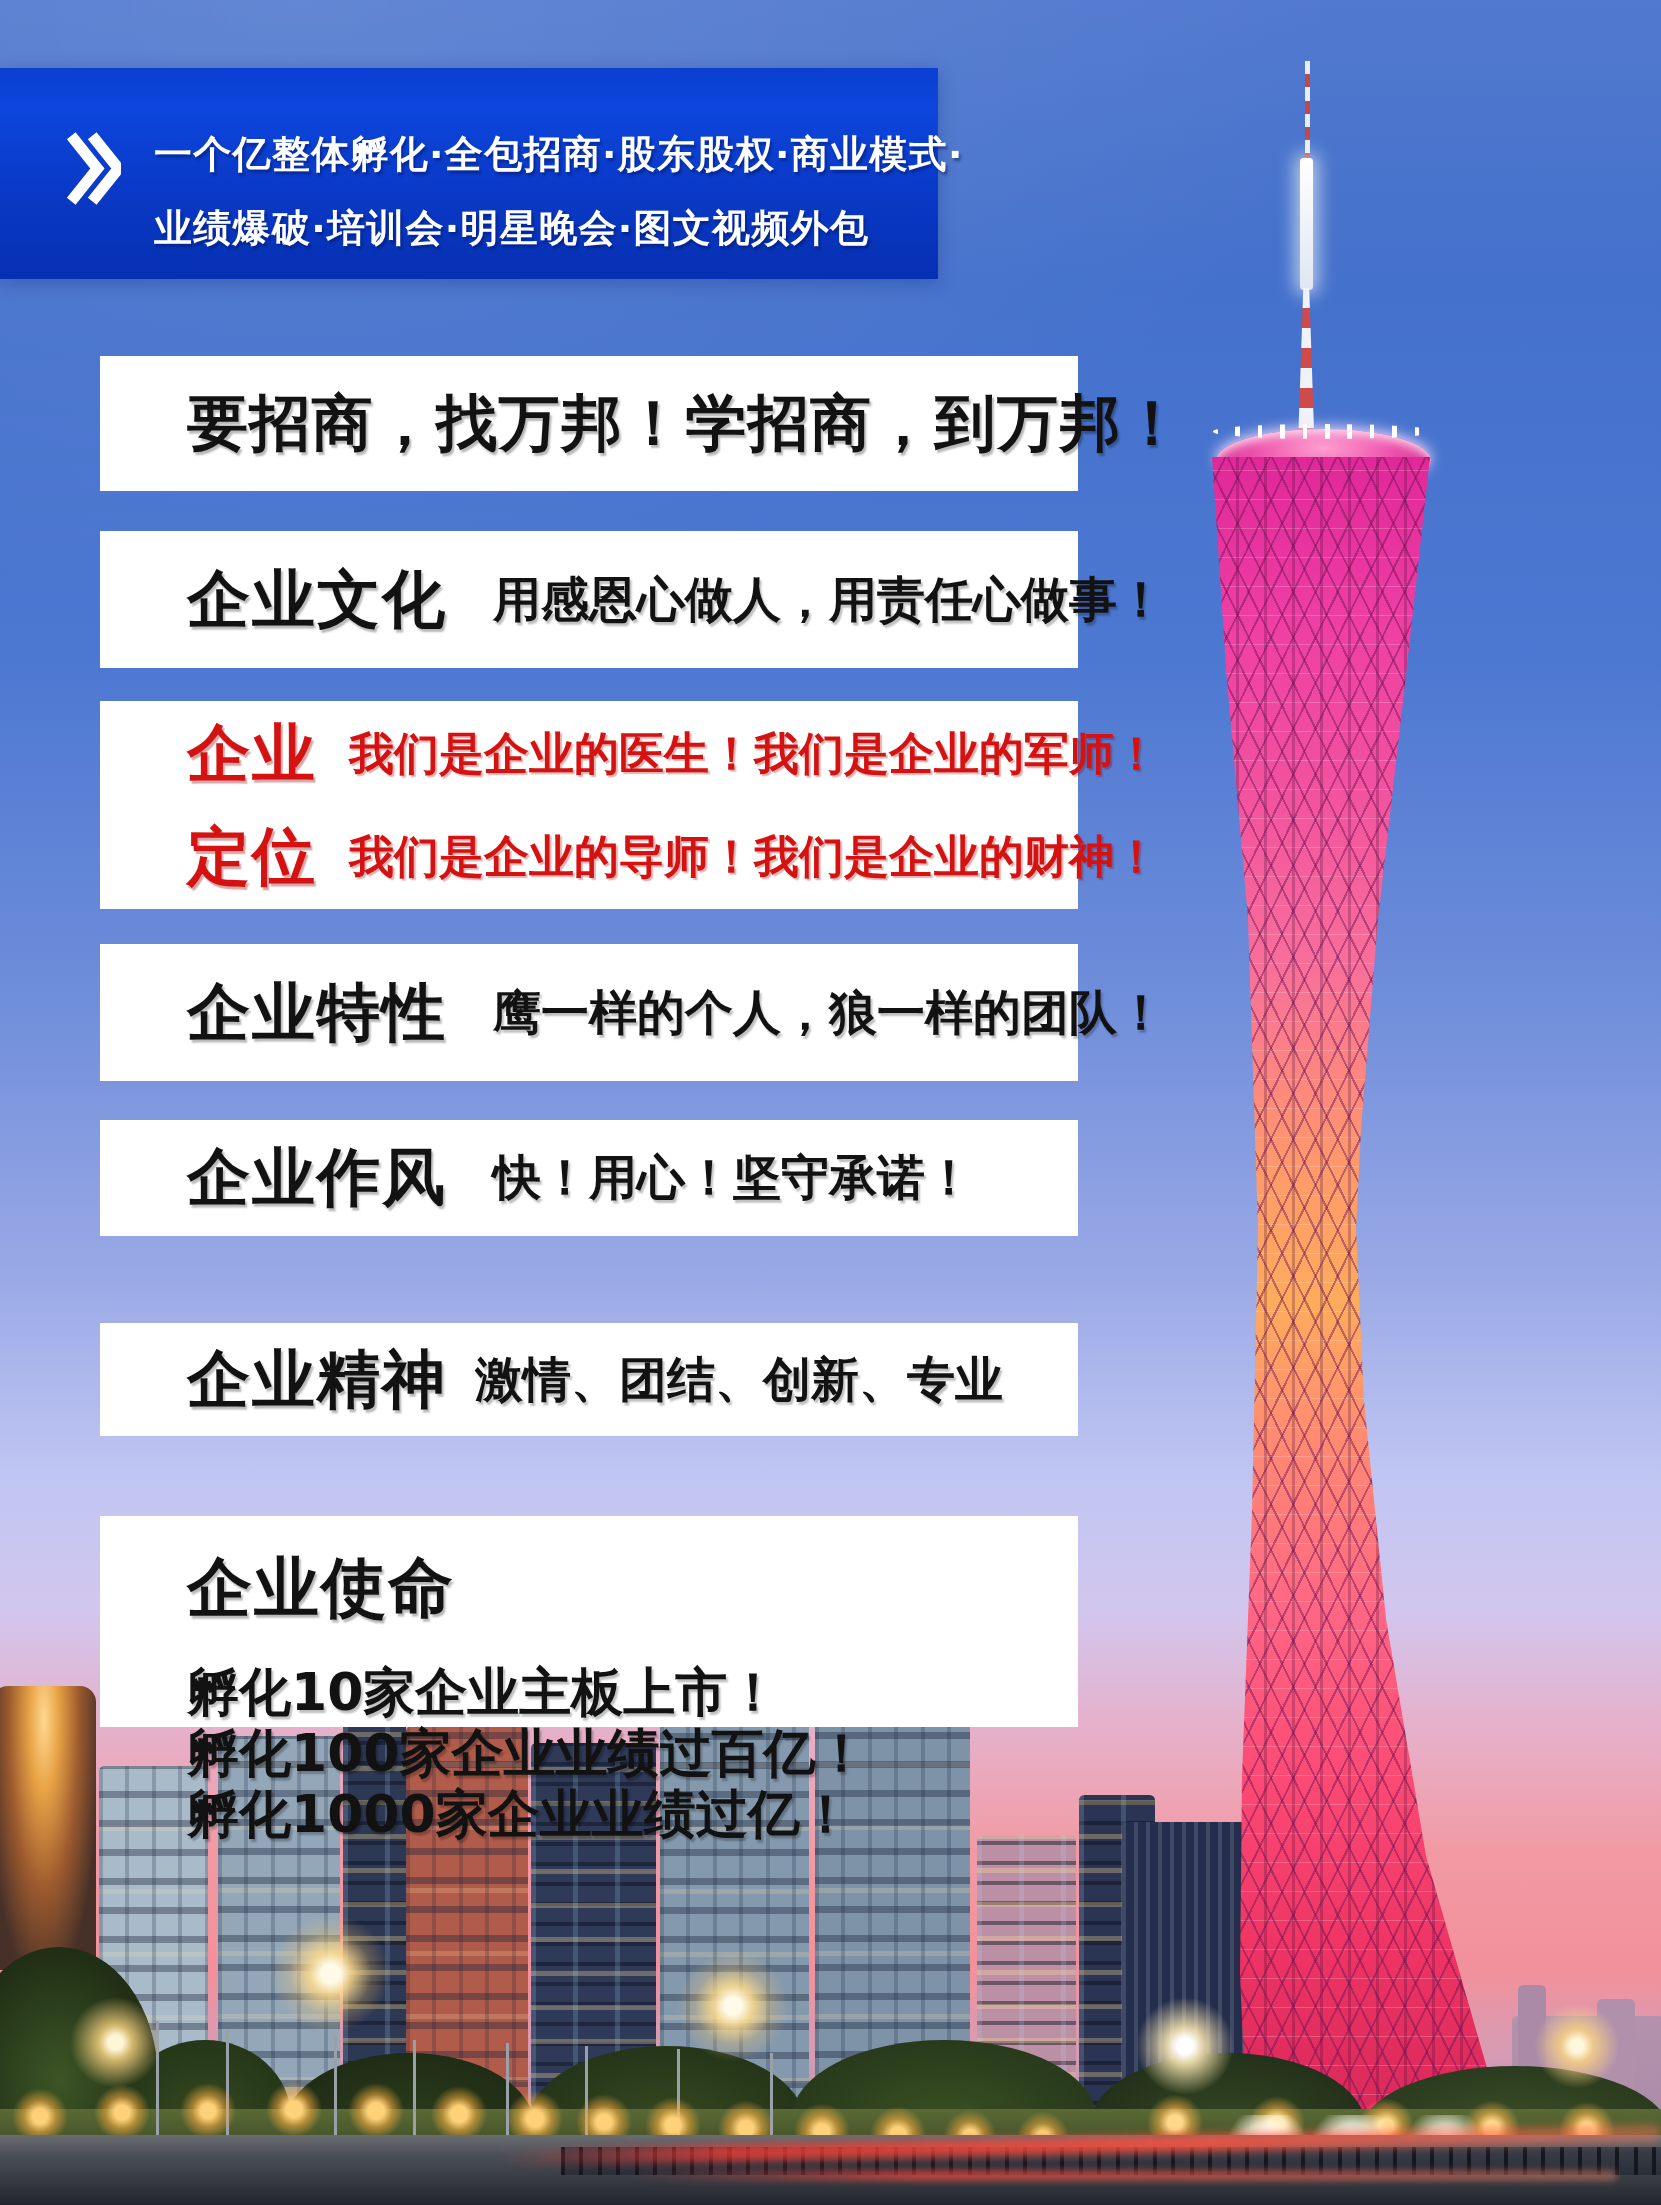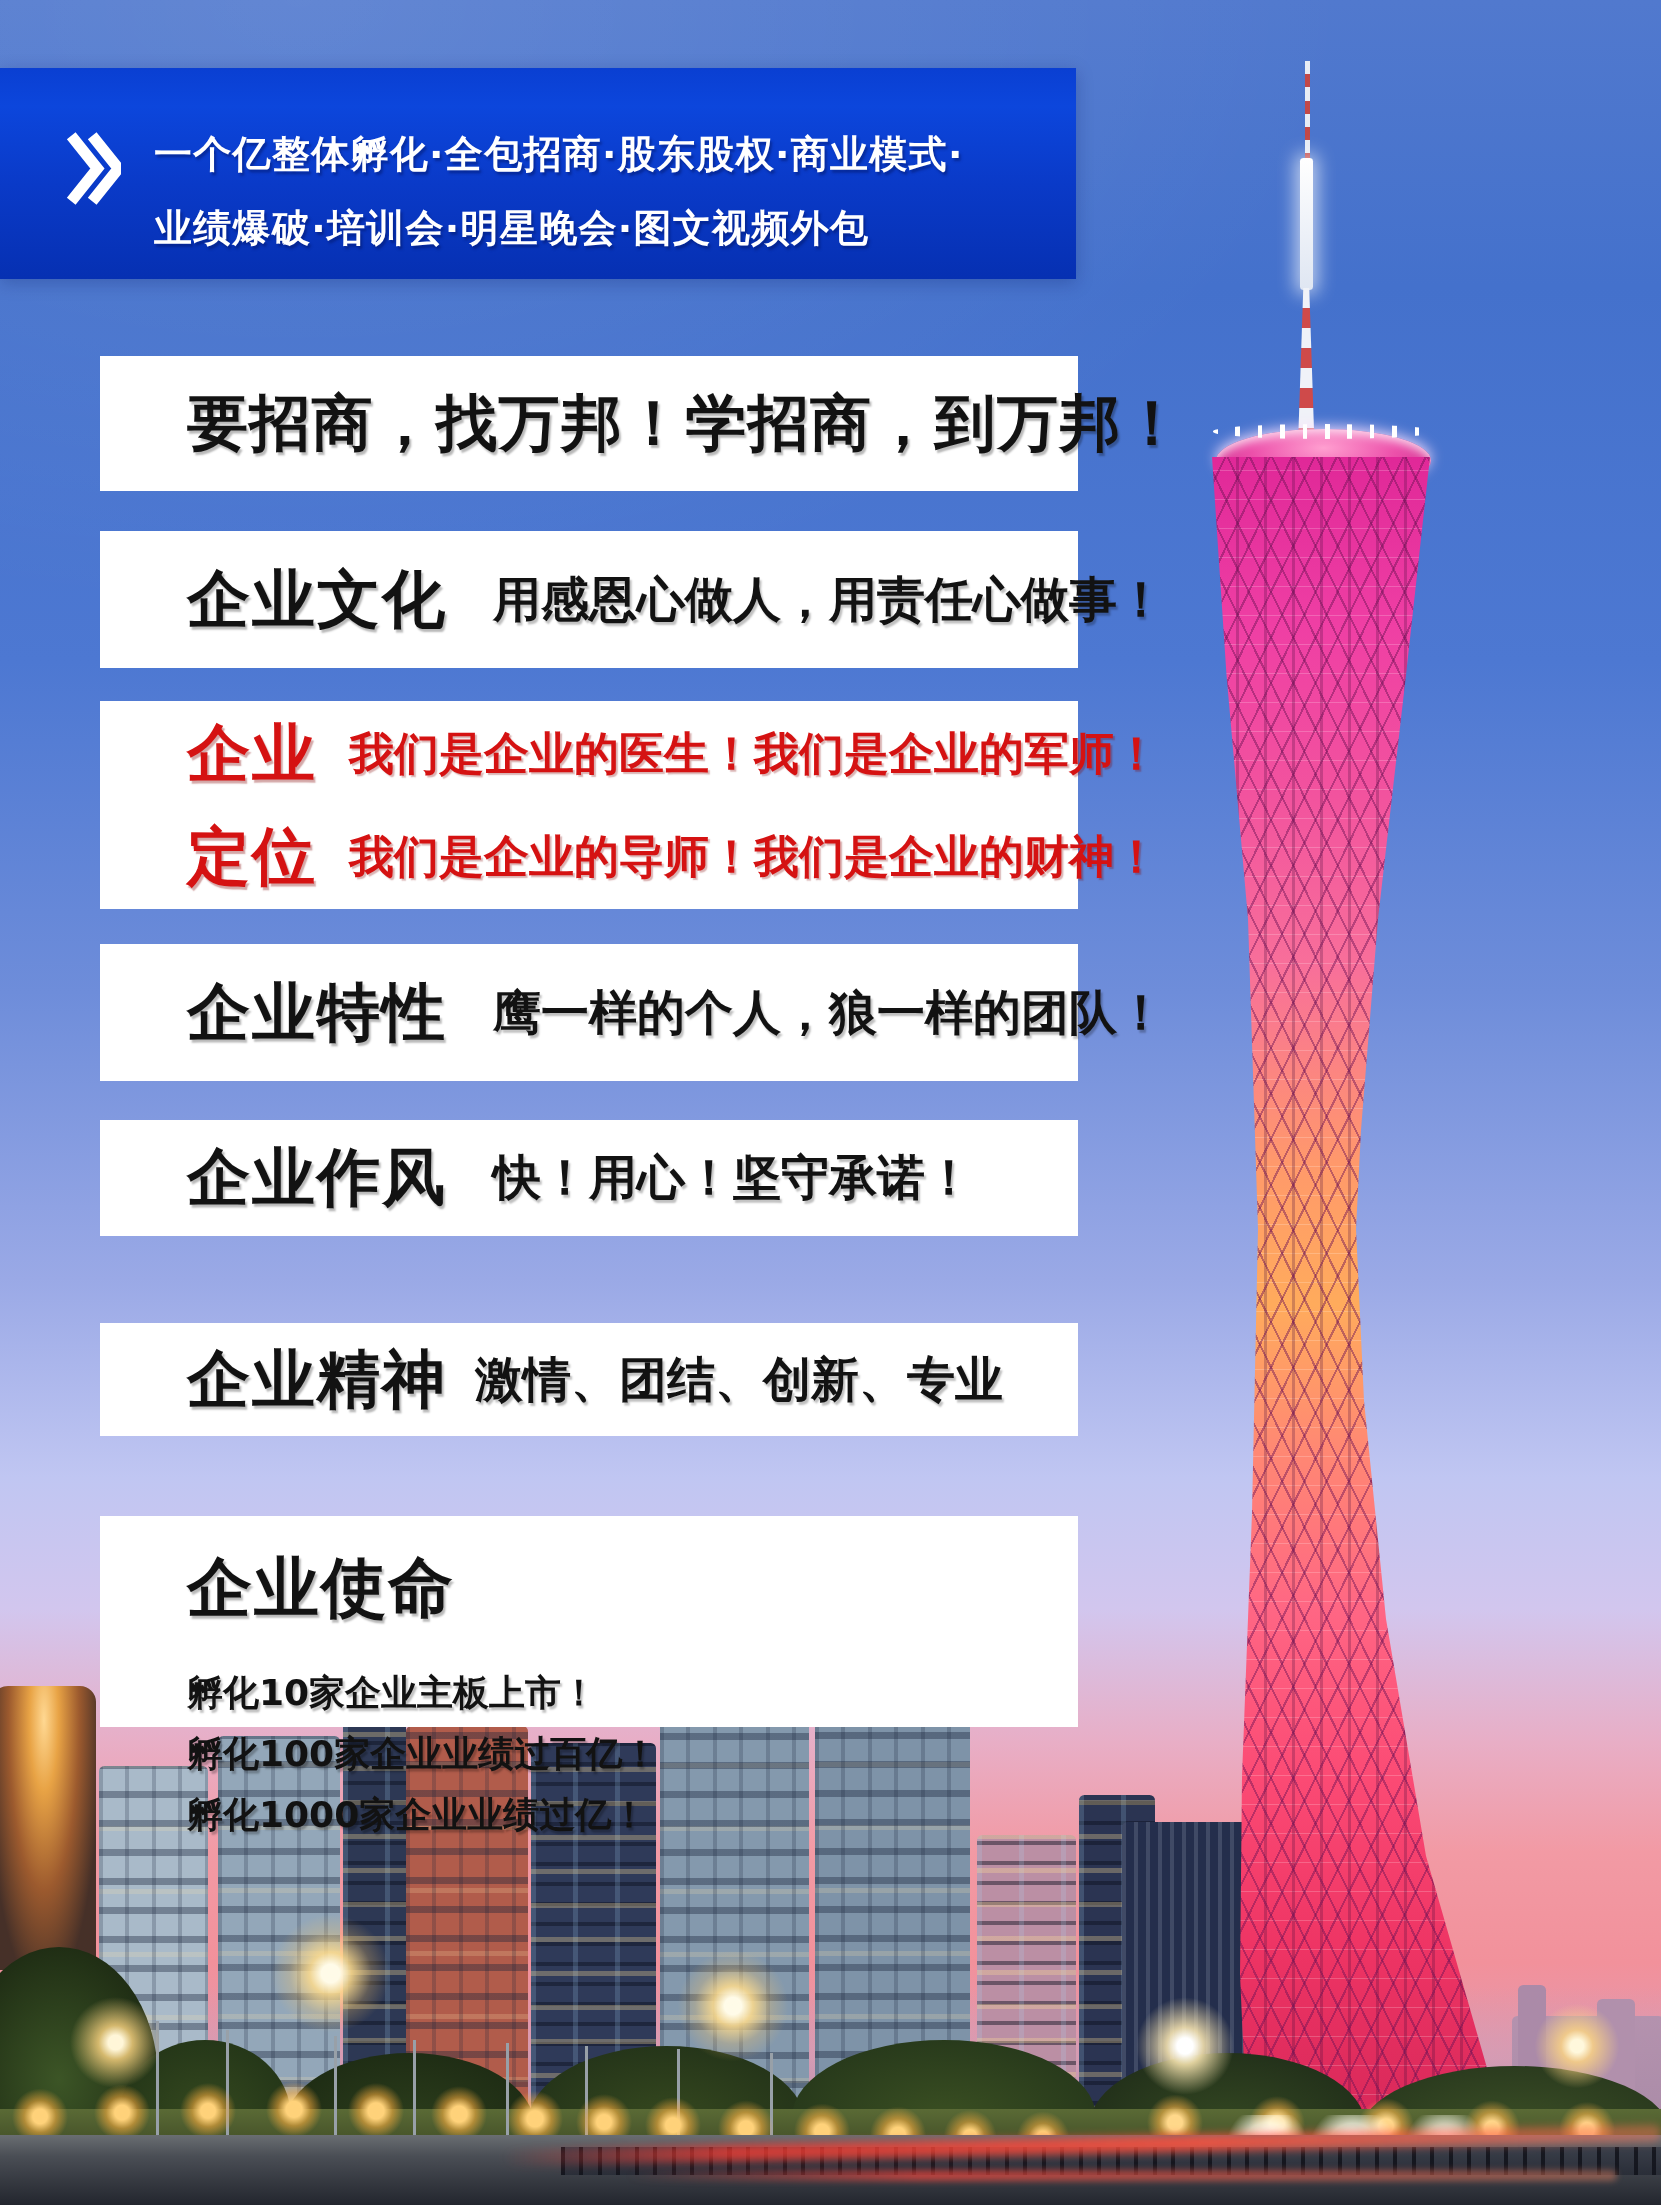--- a/index.html
+++ b/index.html
@@ -148,21 +148,21 @@
   .rail{position:absolute;left:561px;top:2147px;width:1100px;height:28px;z-index:7;
     background-image:repeating-linear-gradient(90deg, rgba(18,20,28,0.9) 0 4px, transparent 4px 18.5px),
       linear-gradient(#3a3f4a,#2a2e38);}
   .trail-red{position:absolute;left:502px;top:2137px;width:1160px;height:17px;z-index:7;border-radius:13.2px;
     background:linear-gradient(90deg, transparent, rgba(255,60,50,0.75) 20%, rgba(255,80,60,0.85) 60%, rgba(255,120,90,0.45));
     filter:blur(4px);transform:rotate(-1.2deg);}
   .trail-red2{position:absolute;left:627px;top:2170px;width:990px;height:10.6px;z-index:7;border-radius:10.6px;
     background:linear-gradient(90deg, transparent, rgba(255,70,60,0.65) 30%, rgba(255,140,100,0.4));
     filter:blur(3.3px);}
   
-  .banner{position:absolute;left:0;top:68px;width:1076px;height:211px;z-index:10;
+  .banner{position:absolute;left:0;top:68px;width:938px;height:211px;z-index:10;
     background:linear-gradient(180deg,#0a3fd2 0%,#0c46dc 18%,#0a3ac8 55%,#0630b2 100%);
     box-shadow:0 4px 16px rgba(0,20,90,0.25);}
   .chevron{position:absolute;left:66px;top:62px;width:55px;height:77px;}
   .banner-lines{position:absolute;left:154px;top:49px;color:#ffffff;font-size:38px;line-height:74px;
     letter-spacing:1.3px;white-space:nowrap;text-shadow:2px 2.6px 2.6px rgba(0,18,90,0.45);}
   
   .box{position:absolute;left:100px;width:978px;background:#ffffff;z-index:10;
     box-sizing:border-box;padding-left:87px;color:#121212;}
   .flexbox{display:flex;align-items:center;gap:46px;}
   .box h2{margin:0;font-size:63px;font-weight:900;letter-spacing:2px;white-space:nowrap;
@@ -175,21 +175,21 @@
   .box2{top:531px;height:137px;}
   .box3{top:701px;height:208px;display:flex;flex-direction:column;justify-content:center;gap:17px;}
   .box3 .row{display:flex;align-items:center;gap:32px;}
   .box3 h2{font-size:63px;color:#d51212;text-shadow:2px 2.6px 1.3px rgba(130,0,0,0.35);}
   .box3 p{font-size:45px;color:#d51212;text-shadow:2px 2px 1.3px rgba(130,0,0,0.3);}
   .box4{top:944px;height:137px;text-align:center;}
   .box5{top:1120px;height:116px;}
   .box6{top:1323px;height:113px;gap:28px;}
   .box7{top:1516px;height:211px;padding-top:28px;}
   .box7 h2{margin-bottom:30px;font-size:65px;}
-  .box7 p{font-size:36px;line-height:61px;}
+  .box7 p{font-size:52px;line-height:61px;}
 </style>
 </head>
 <body>
 
 <div id="poster">
 
   <div class="sky"></div>
   <div class="sky-sheen"></div>
   <div class="haze"></div>
 

